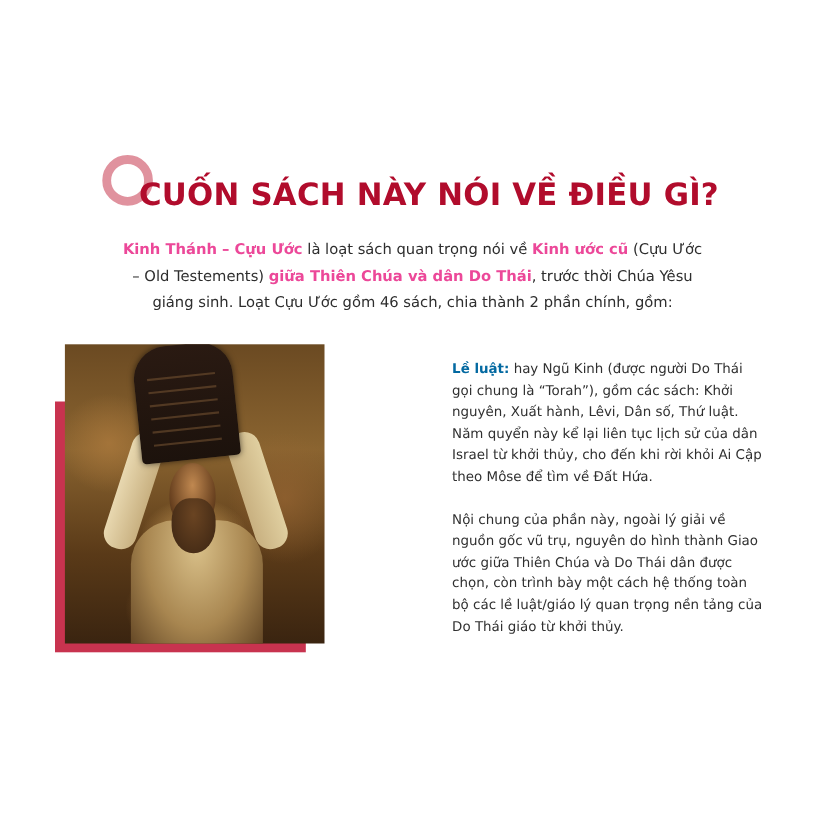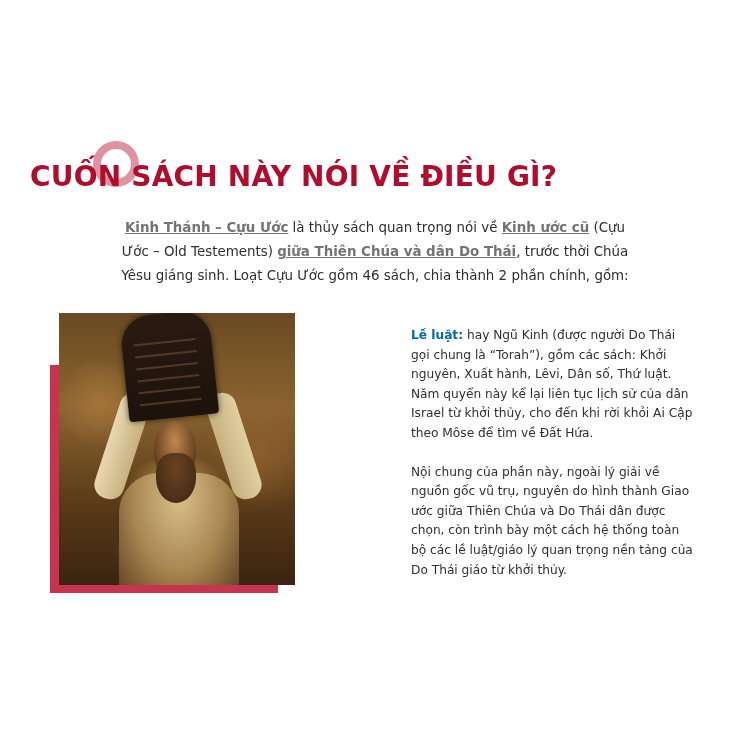--- a/index.html
+++ b/index.html
@@ -10,31 +10,31 @@
       color: #2b2b2b;
     }
     .ring {
       position: absolute; left: 93px; top: 141px;
       width: 30px; height: 30px; border-radius: 50%;
       border: 8px solid #e0929e;
       box-sizing: content-box;
     }
     .title {
       position: absolute; left: 0; top: 160px; width: 750px;
-      margin: 0;
+      text-align: center; margin: 0;
       font-family: "DejaVu Sans", sans-serif;
       font-weight: bold; font-size: 28px; letter-spacing: 0.2px;
       color: #b10c2c; padding-left: 30px; box-sizing: border-box;
     }
     .intro {
       position: absolute; left: 110px; top: 216px; width: 530px;
       text-align: center; margin: 0;
       font-size: 13.4px; line-height: 24px; color: #2e2e2e;
     }
-    .intro b { color: #737373; text-decoration: underline; }
+    .intro b { color: #ec4899; }
     .red-block {
       position: absolute; left: 50px; top: 365px; width: 228px; height: 228px;
       background: #c8334f;
     }
     .painting {
       position: absolute; left: 59px; top: 313px; width: 236px; height: 272px;
       overflow: hidden;
       background:
         radial-gradient(ellipse 70px 50px at 118px 175px, rgba(210,165,95,0.95), rgba(0,0,0,0) 70%),
         radial-gradient(ellipse 80px 60px at 115px 240px, rgba(190,140,70,0.9), rgba(0,0,0,0) 75%),
@@ -85,21 +85,21 @@
     .right-text p { margin: 0; }
     .right-text p + p { margin-top: 19px; }
     .right-text b { color: #0369a1; }
   </style>
 </head>
 <body>
 
 <div class="ring"></div>
 <h1 class="title">CUỐN SÁCH NÀY NÓI VỀ ĐIỀU GÌ?</h1>
 
-<p class="intro"><b>Kinh Thánh – Cựu Ước</b><span> là thủy sách quan trọng nói về </span><b>Kinh ước cũ</b><span> (Cựu Ước – Old Testements) </span><b>giữa Thiên Chúa và dân Do Thái</b><span>, trước thời Chúa Yêsu giáng sinh. Loạt Cựu Ước gồm 46 sách, chia thành 2 phần chính, gồm:</span></p>
+<p class="intro"><b>Kinh Thánh – Cựu Ước</b><span> là loạt sách quan trọng nói về </span><b>Kinh ước cũ</b><span> (Cựu Ước – Old Testements) </span><b>giữa Thiên Chúa và dân Do Thái</b><span>, trước thời Chúa Yêsu giáng sinh. Loạt Cựu Ước gồm 46 sách, chia thành 2 phần chính, gồm:</span></p>
 
 <div class="red-block"></div>
 <div class="painting" title="Painting of Moses holding the tablets of the Ten Commandments">
   <div class="figure-arm-l"></div>
   <div class="figure-arm-r"></div>
   <div class="figure-body"></div>
   <div class="figure-head"></div>
   <div class="figure-beard"></div>
   <div class="tablet">
     <div class="tablet-line" style="top:28px"></div>

